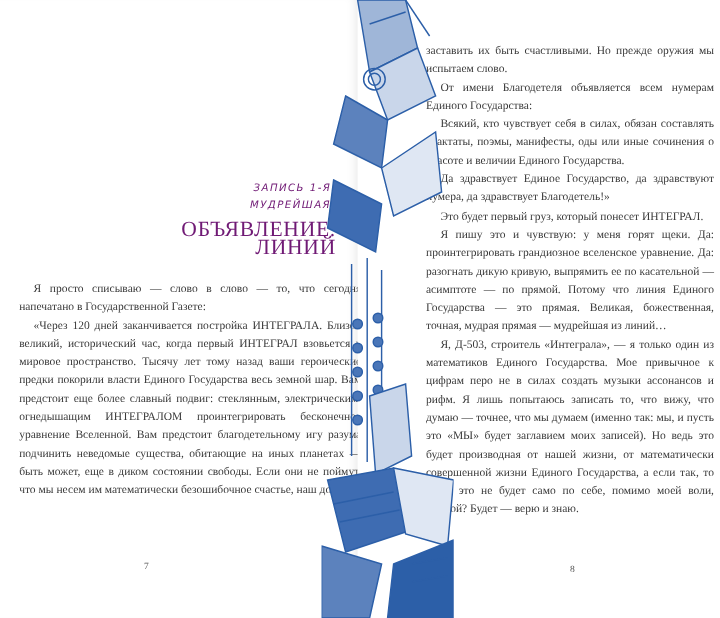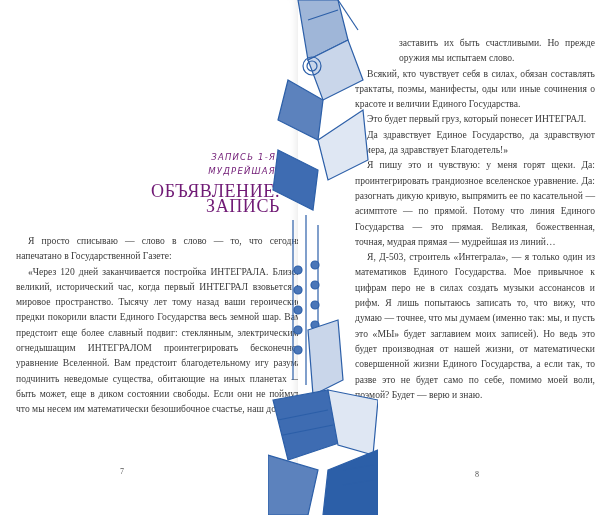--- a/index.html
+++ b/index.html
@@ -16,60 +16,61 @@
 
   .chapter-head { position: absolute; left: 40px; width: 240px; top: 150px; text-align: right; color: #701a75; }
   .entry-line { font-family: "DejaVu Sans", sans-serif; font-style: italic; font-size: 8.5px; letter-spacing: 1.2px; line-height: 14px; }
   .title-line { font-family: "Liberation Serif", serif; font-size: 18px; letter-spacing: 0.6px; line-height: 15px; margin-top: 6px; }
   .title-line div { line-height: 15px; }
 
   .text-block { position: absolute; font-family: "Liberation Serif", serif; font-size: 9.6px; line-height: 15.3px; color: #3a3a3a; text-align: justify; }
   .left-text { left: 16px; top: 233px; width: 285px; }
   .right-text { left: 355px; top: 35px; width: 240px; }
   .text-block p { margin: 0; text-indent: 12px; }
-  .text-block p.noindent { text-indent: 0; margin-left: 44px; }
+  .text-block p.noindent { text-indent: 0; }
 
   .page-num { position: absolute; font-family: "Liberation Serif", serif; font-size: 8px; color: #555; }
   .pn-left { left: 120px; top: 467px; }
   .pn-right { left: 475px; top: 470px; }
 
   .illustration { position: absolute; left: 268px; top: 0; width: 110px; height: 515px; }
   .illustration svg { width: 100%; height: 100%; }
 </style>
 </head>
 <body>
 
 <div class="spread">
 
   <div class="page page-left">
     <div class="chapter-head">
       <div class="entry-line">ЗАПИСЬ 1-Я.</div>
       <div class="entry-line">МУДРЕЙШАЯ:</div>
       <div class="title-line">
         <div>ОБЪЯВЛЕНИЕ.</div>
-        <div>ЗАПИСЬ</div>
+        <div>ЛИНИЙ</div>
       </div>
     </div>
 
     <div class="text-block left-text">
       <p>Я просто списываю — слово в слово — то, что сегодня напечатано в Государственной Газете:</p>
       <p>«Через 120 дней заканчивается постройка ИНТЕГРАЛА. Близок великий, исторический час, когда первый ИНТЕГРАЛ взовьется в мировое пространство. Тысячу лет тому назад ваши героические предки покорили власти Единого Государства весь земной шар. Вам предстоит еще более славный подвиг: стеклянным, электрическим, огнедышащим ИНТЕГРАЛОМ проинтегрировать бесконечное уравнение Вселенной. Вам предстоит благодетельному игу разума подчинить неведомые существа, обитающие на иных планетах — быть может, еще в диком состоянии свободы. Если они не поймут, что мы несем им математически безошибочное счастье, наш долг</p>
     </div>
 
     <div class="page-num pn-left">7</div>
   </div>
 
   <div class="page page-right">
   </div>
 
   <div class="text-block right-text">
     <p class="noindent">заставить их быть счастливыми. Но прежде оружия мы испытаем слово.</p>
+    <p>От имени Благодетеля объявляется всем нумерам Единого Государства:</p>
     <p>Всякий, кто чувствует себя в силах, обязан составлять трактаты, поэмы, манифесты, оды или иные сочинения о красоте и величии Единого Государства.</p>
+    <p>Да здравствует Единое Государство, да здравствуют нумера, да здравствует Благодетель!»</p>
     <p>Это будет первый груз, который понесет ИНТЕГРАЛ.</p>
-    <p>Да здравствует Единое Государство, да здравствуют нумера, да здравствует Благодетель!»</p>
     <p>Я пишу это и чувствую: у меня горят щеки. Да: проинтегрировать грандиозное вселенское уравнение. Да: разогнать дикую кривую, выпрямить ее по касательной — асимптоте — по прямой. Потому что линия Единого Государства — это прямая. Великая, божественная, точная, мудрая прямая — мудрейшая из линий…</p>
     <p>Я, Д-503, строитель «Интеграла», — я только один из математиков Единого Государства. Мое привычное к цифрам перо не в силах создать музыки ассонансов и рифм. Я лишь попытаюсь записать то, что вижу, что думаю — точнее, что мы думаем (именно так: мы, и пусть это «МЫ» будет заглавием моих записей). Но ведь это будет производная от нашей жизни, от математически совершенной жизни Единого Государства, а если так, то разве это не будет само по себе, помимо моей воли, поэмой? Будет — верю и знаю.</p>
   </div>
   <div class="page-num pn-right">8</div>
 
   <div class="illustration">
     <svg viewBox="0 0 110 515" preserveAspectRatio="none" xmlns="http://www.w3.org/2000/svg">
       <g stroke="#2c5fa8" fill="none" stroke-width="1.2">
 
         <polygon points="30,0 70,0 80,40 40,60" fill="#9fb6d8"></polygon>

